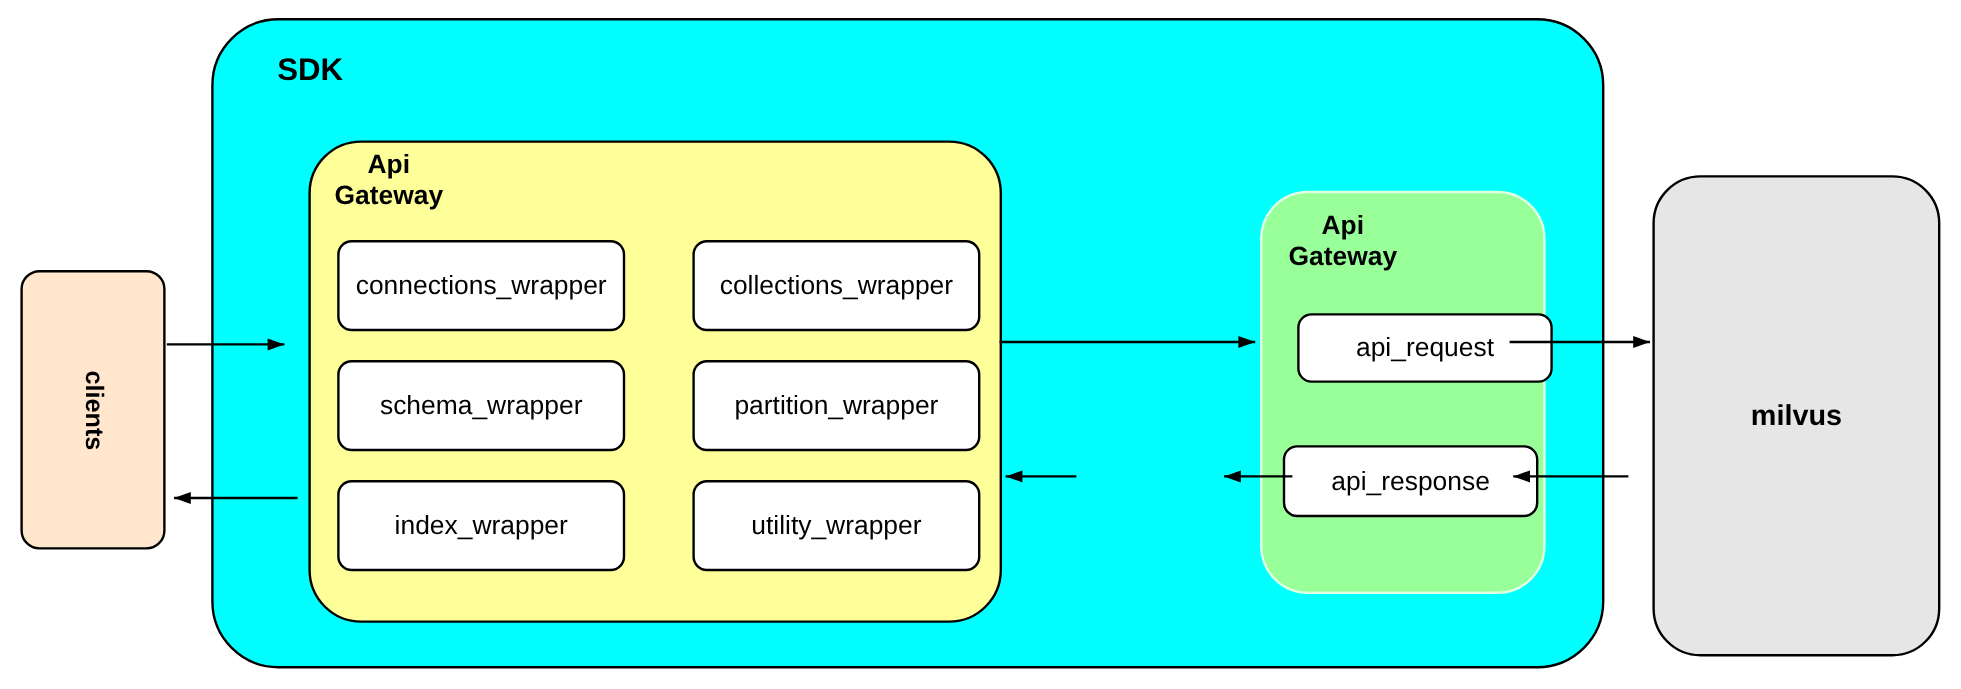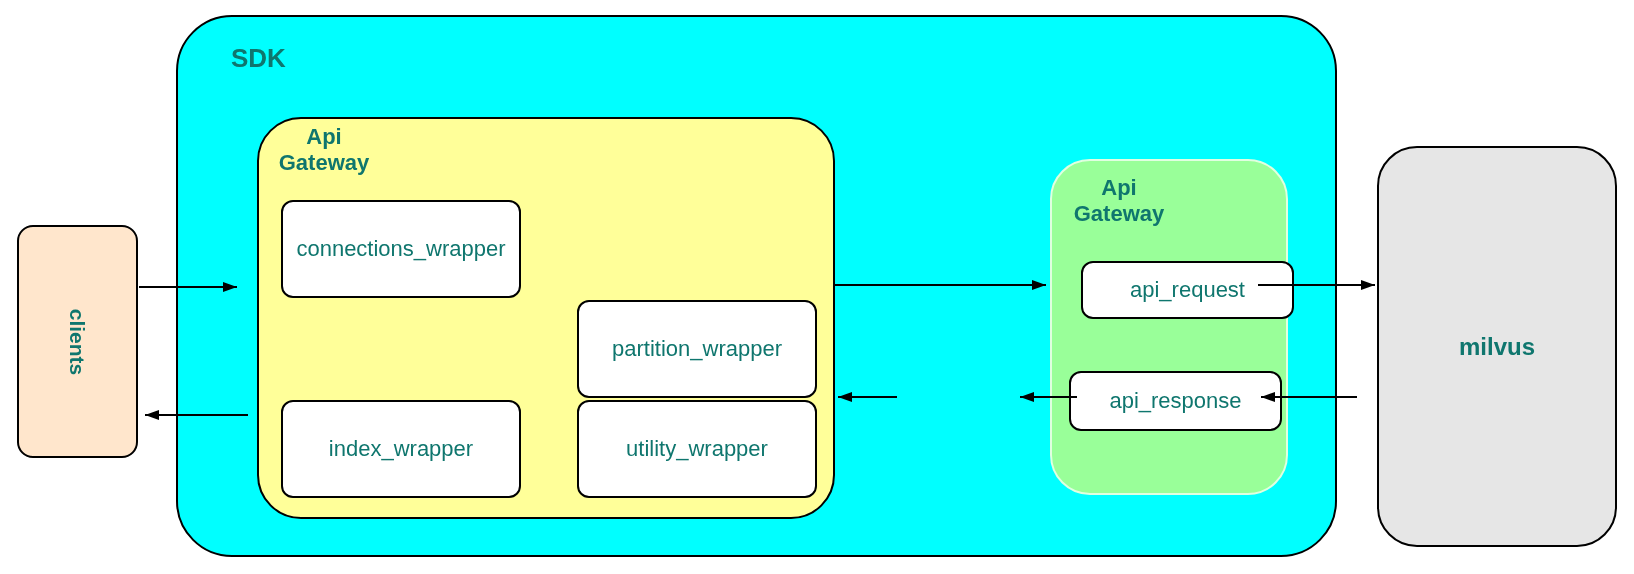--- a/index.html
+++ b/index.html
@@ -6,21 +6,21 @@
     margin: 0;
     padding: 0;
     background: #ffffff;
   }
   .canvas {
     position: relative;
     width: 1634px;
     height: 574px;
     background: #ffffff;
     font-family: "Liberation Sans", "DejaVu Sans", sans-serif;
-    color: #0f766e;
+    color: #000000;
     overflow: hidden;
   }
   .box {
     position: absolute;
     box-sizing: border-box;
     border: 2px solid var(--stroke, #000000);
   }
   .sdk {
     left: 176px; top: 15px;
     width: 1161px; height: 542px;
@@ -69,21 +69,21 @@
   .node {
     background: var(--node-fill, #ffffff);
     border-radius: 12px;
     display: flex;
     align-items: center;
     justify-content: center;
     font-size: 22px;
     text-align: center;
   }
   
-  .w-node { width: 240px; height: 98px; }
+  .w-node { width: 240px; height: 76px; }
   .w0 { left: 22px;  top: 81px;  }
   .w1 { left: 318px; top: 81px;  }
   .w2 { left: 22px;  top: 181px; }
   .w3 { left: 318px; top: 181px; }
   .w4 { left: 22px;  top: 281px; }
   .w5 { left: 318px; top: 281px; }
   
   .g-node { width: 213px; }
   .g0 { left: 29px; top: 100px; height: 58px; }
   .g1 { left: 17px; top: 210px; height: 60px; }
@@ -134,20 +134,22 @@
 
   <div class="box sdk">
     <div class="sdk-label">SDK</div>
 
     <div class="box wrapper">
       <div class="wrapper-label">
         <span>Api</span>
         <span>Gateway</span>
       </div>
       <div class="box node w-node w0">connections_wrapper</div>
+      <div class="box node w-node w1">collections_wrapper</div>
+      <div class="box node w-node w2">schema_wrapper</div>
       <div class="box node w-node w3">partition_wrapper</div>
       <div class="box node w-node w5">utility_wrapper</div>
       <div class="box node w-node w4">index_wrapper</div>
     </div>
 
 
     <div class="box gateway">
       <div class="gateway-label">
         <span>Api</span>
         <span>Gateway</span>

